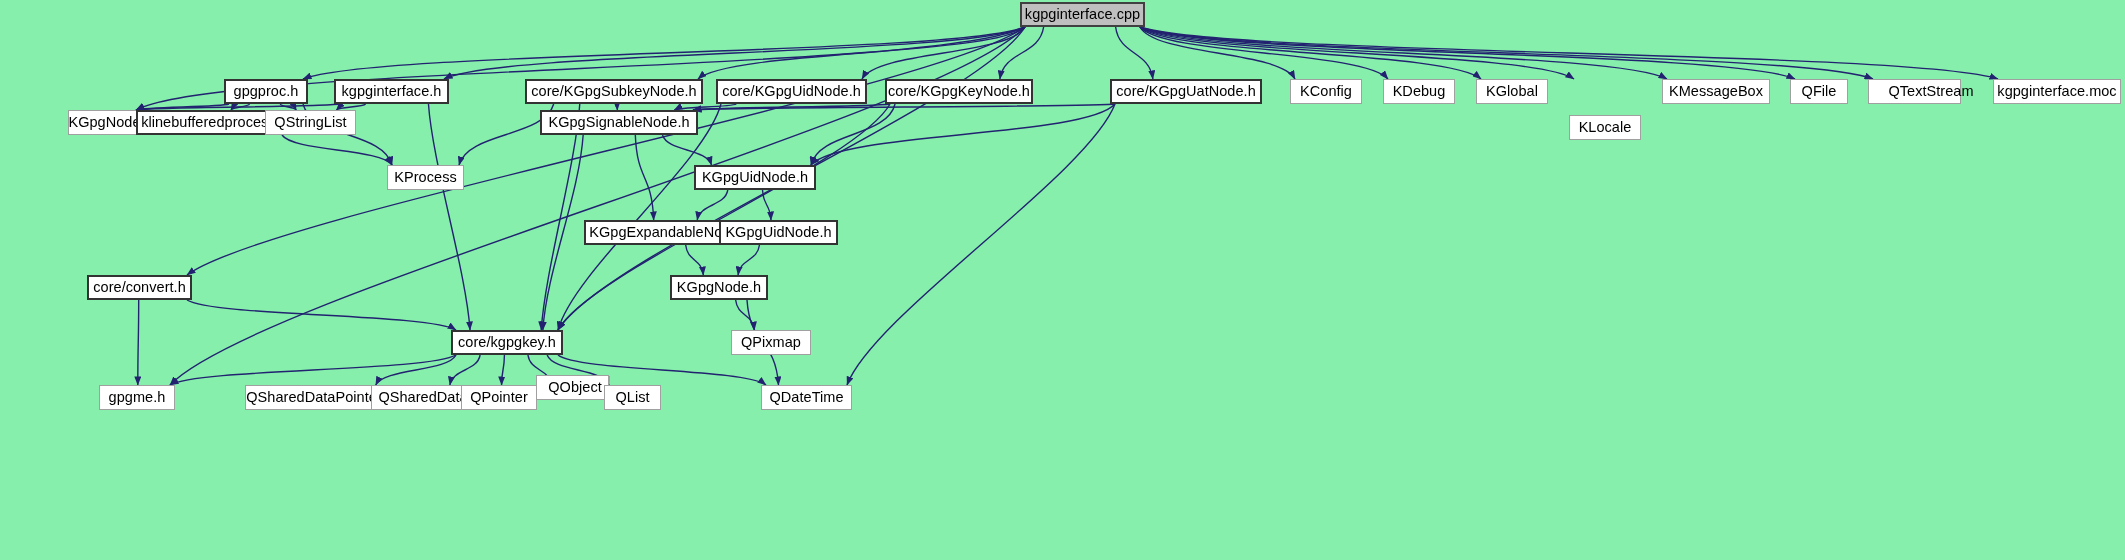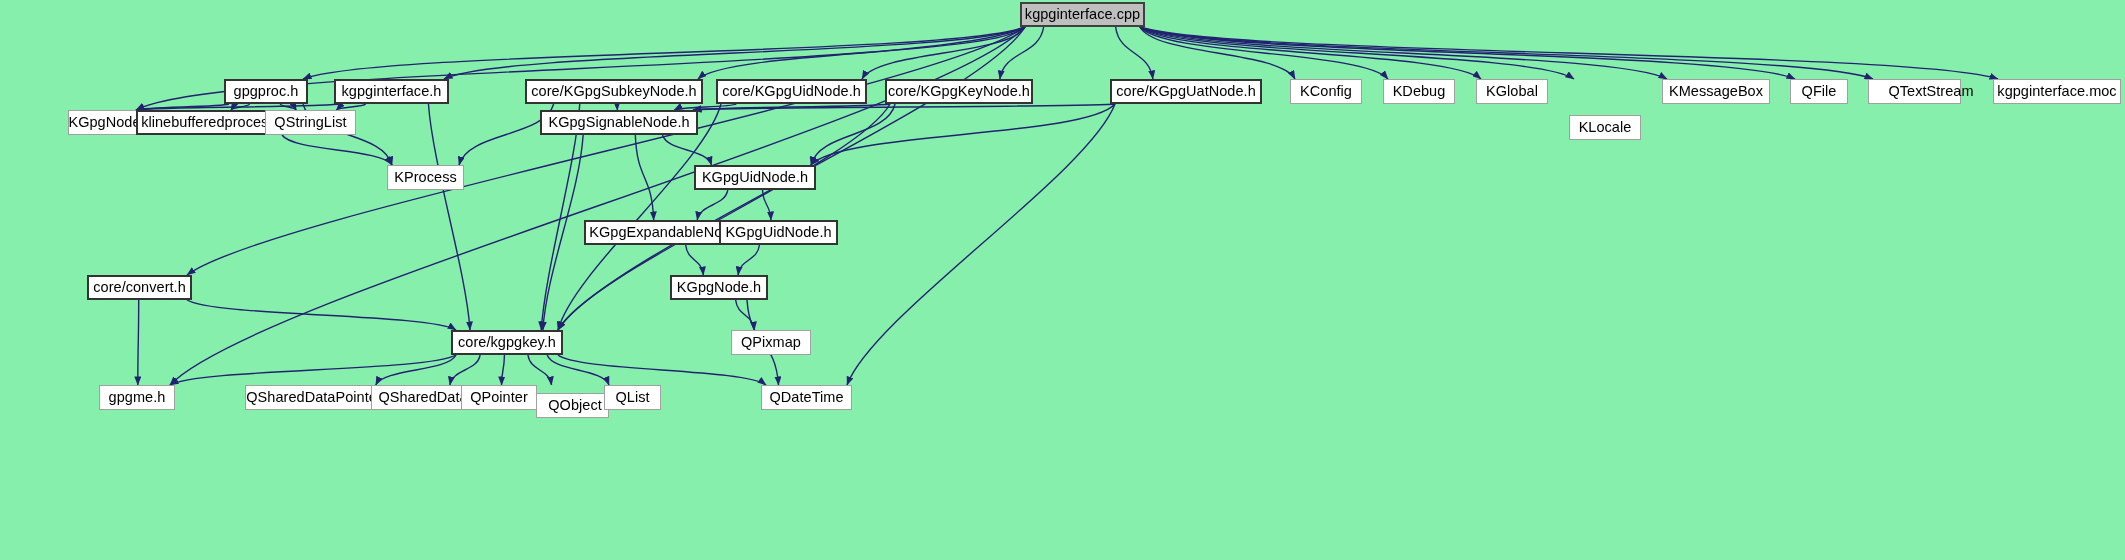--- a/index.html
+++ b/index.html
@@ -210,21 +210,21 @@
       </div>
       <div class="gnode weak" style="left: 245px; top: 385px; width: 138px;">
         <span>QSharedDataPointer</span>
       </div>
       <div class="gnode weak" style="left: 371px; top: 385px; width: 104px;">
         <span>QSharedData</span>
       </div>
       <div class="gnode weak" style="left: 461px; top: 385px; width: 76px;">
         <span>QPointer</span>
       </div>
-      <div class="gnode weak" style="left: 536px; top: 393px; width: 73px; padding-left: 12px;">
+      <div class="gnode weak" style="left: 536px; top: 375px; width: 73px; padding-left: 12px;">
         <span>QObject</span>
       </div>
       <div class="gnode weak" style="left: 604px; top: 385px; width: 57px;">
         <span>QList</span>
       </div>
       <div class="gnode weak" style="left: 761px; top: 385px; width: 91px;">
         <span>QDateTime</span>
       </div>
     </div>
 </div>

